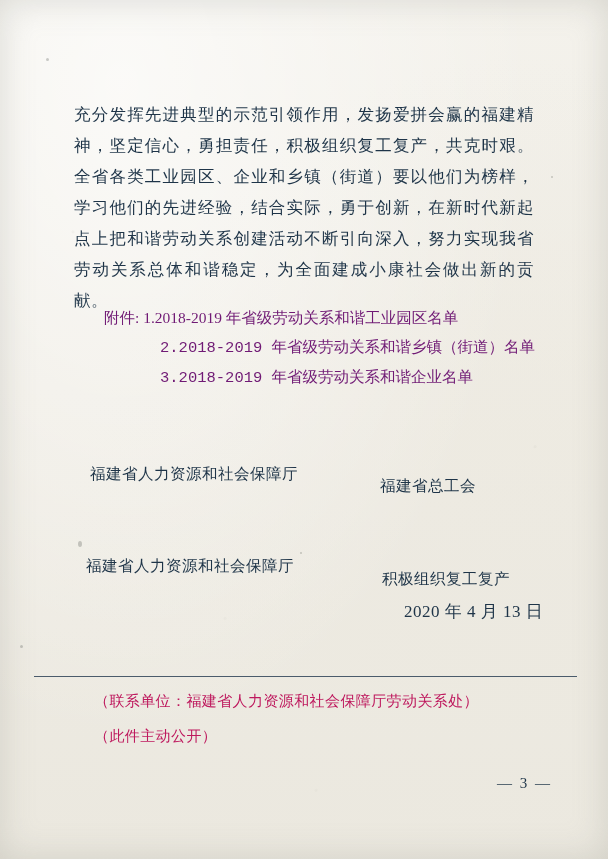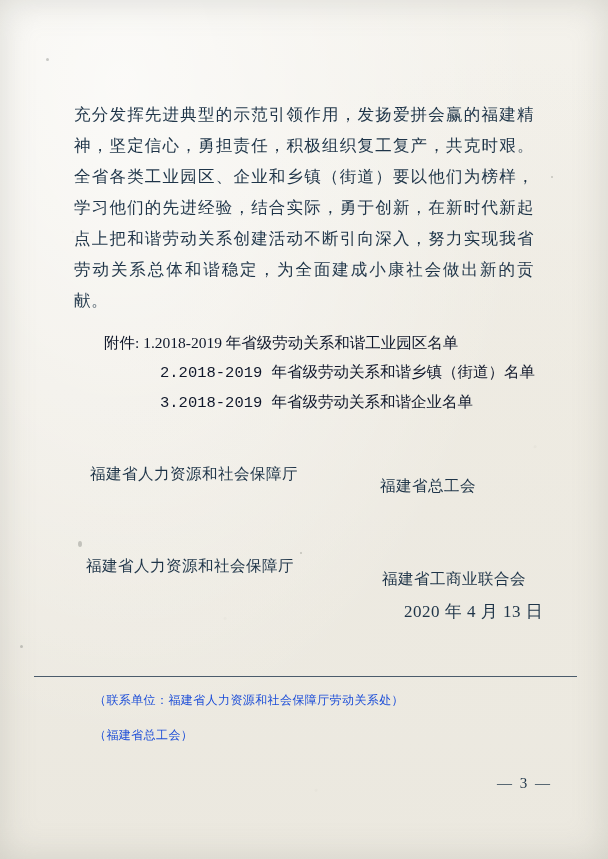--- a/index.html
+++ b/index.html
@@ -68,22 +68,21 @@
   }
 
   
   .attach {
     position: absolute;
     left: 104px;
     top: 303px;
     width: 440px;
     font-size: 15.5px;
     line-height: 30px;
-    color: #0f172a;
-    margin-top: 25px;
+    color: #701a75;
   }
   .attach-label {
     display: inline-block;
   }
   .attach-row {
     white-space: nowrap;
   }
   .attach-row.indent {
     padding-left: 56px;
     font-family: Liberation Mono, monospace;
@@ -110,23 +109,23 @@
     top: 676px;
     width: 543px;
     height: 1px;
     background: #2e4256;
     opacity: 0.85;
   }
 
   
   .note {
     position: absolute;
-    font-size: 12px;
+    font-size: 15px;
     letter-spacing: 0.4px;
-    color: #1d4ed8;
+    color: #be185d;
     white-space: nowrap;
   }
   #note-1 { left: 94px; top: 692px; }
   #note-2 { left: 94px; top: 727px; }
 
   .page-number {
     position: absolute;
     right: 56px;
     top: 775px;
     font-size: 15px;
@@ -159,24 +158,24 @@
       <span>2.2018-2019 年省级劳动关系和谐乡镇（街道）名单</span>
     </div>
     <div class="attach-row indent">
       <span>3.2018-2019 年省级劳动关系和谐企业名单</span>
     </div>
   </div>
 
   <div class="sig" id="sig-a">福建省人力资源和社会保障厅</div>
   <div class="sig" id="sig-b">福建省总工会</div>
   <div class="sig" id="sig-c">福建省人力资源和社会保障厅</div>
-  <div class="sig" id="sig-d">福建省工商业联合会</div>
+  <div class="sig" id="sig-d">积极组织复工复产</div>
   <div class="sig" id="sig-date">2020 年 4 月 13 日</div>
 
   <div class="rule"></div>
 
   <div class="note" id="note-1">（联系单位：福建省人力资源和社会保障厅劳动关系处）</div>
-  <div class="note" id="note-2">（福建省总工会）</div>
+  <div class="note" id="note-2">（此件主动公开）</div>
 
   <div class="page-number">— 3 —</div>
 </div>
 
 <div class="edge-shadow"></div>
 
 </body></html>

